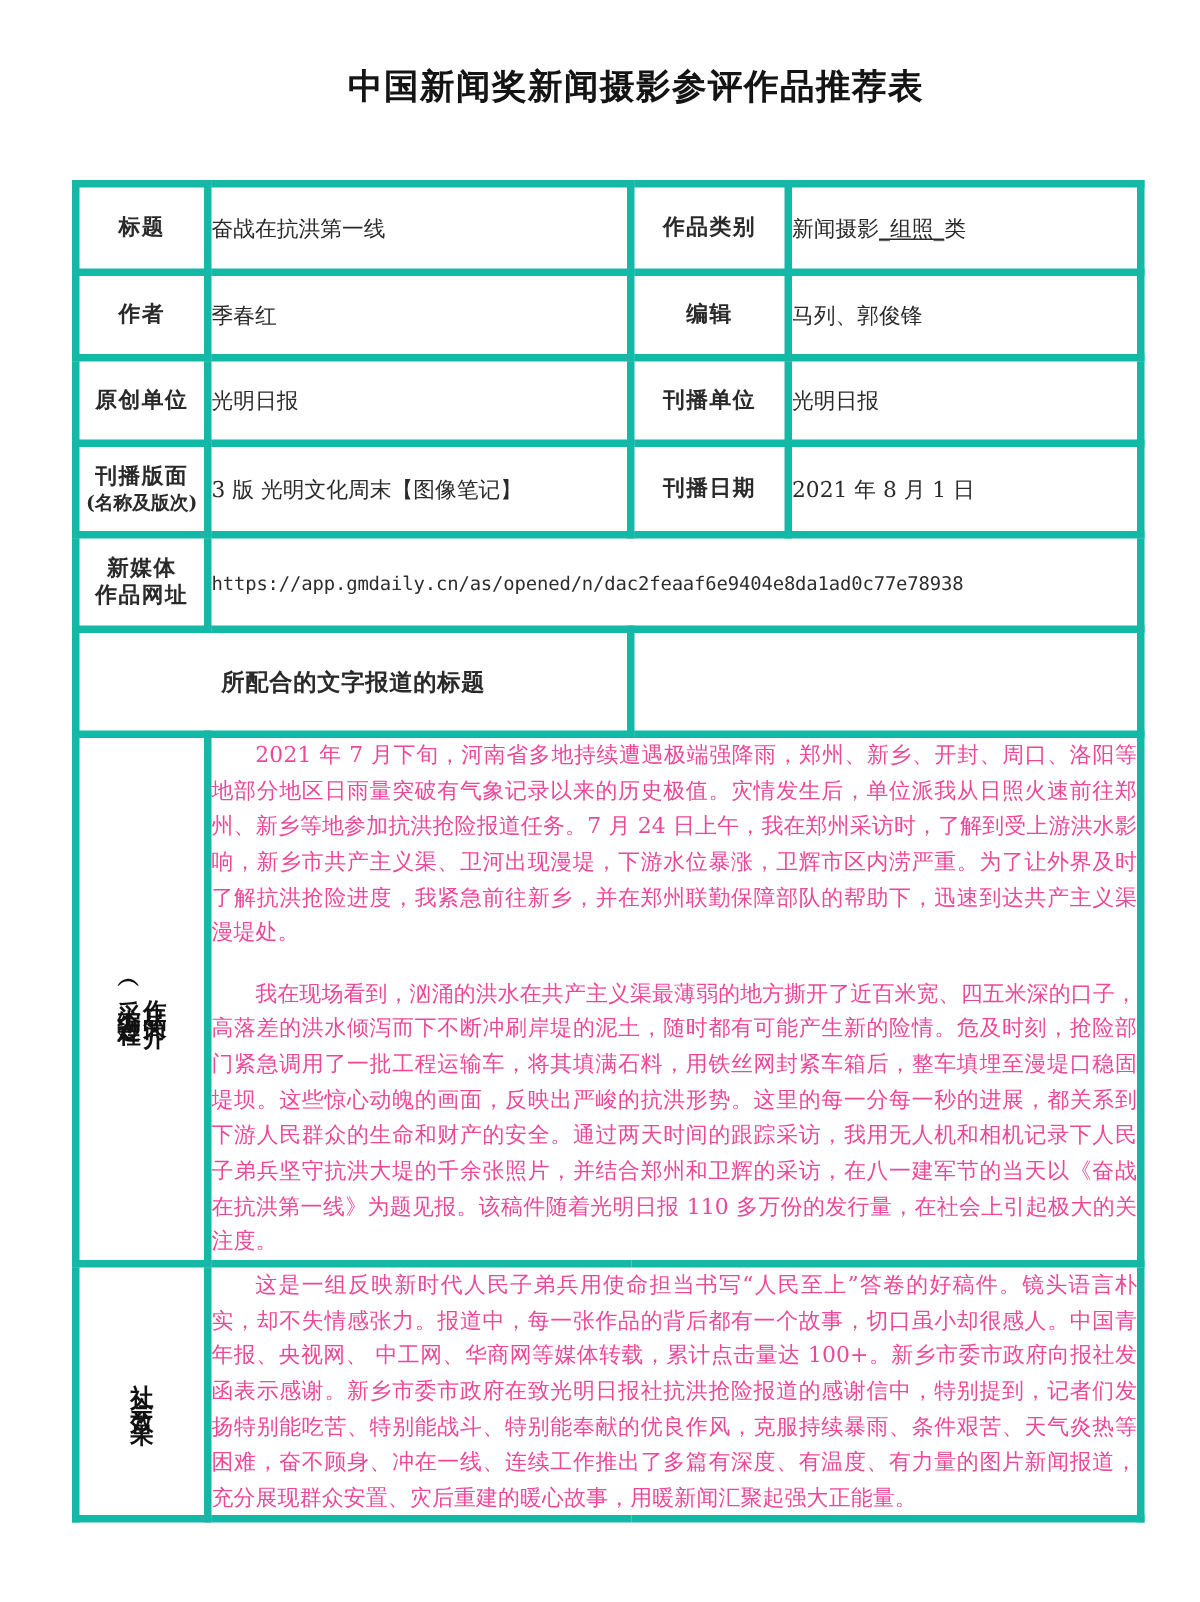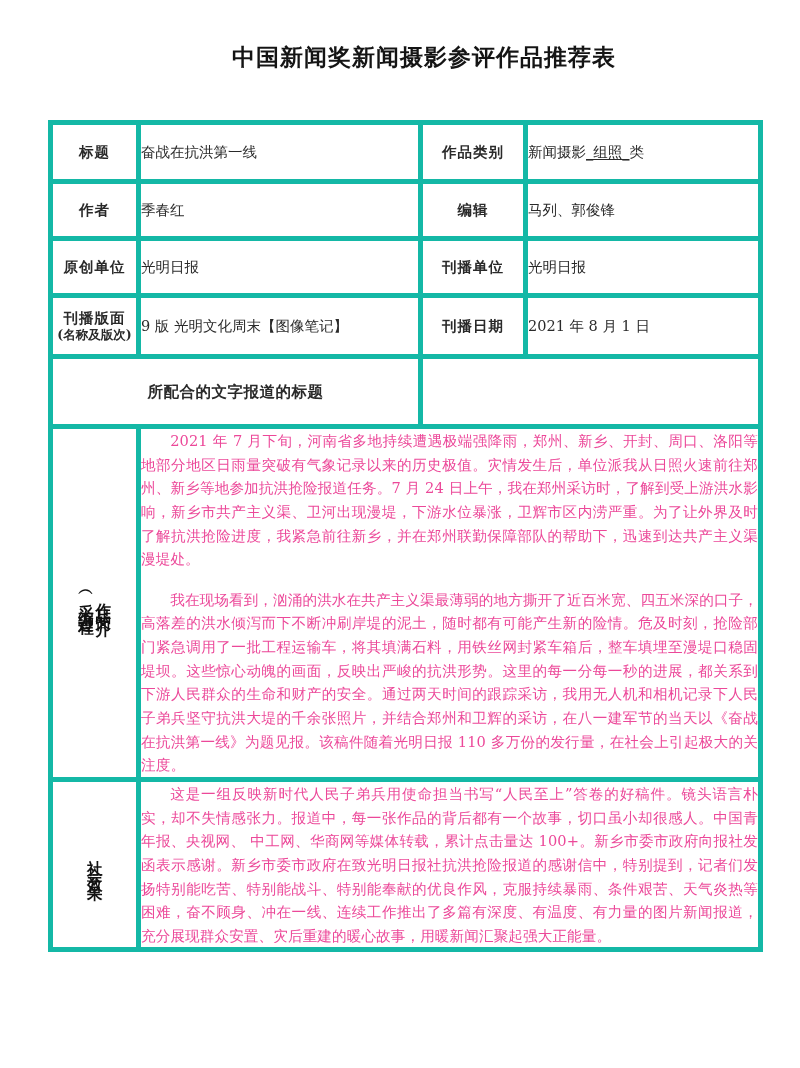--- a/index.html
+++ b/index.html
@@ -161,25 +161,32 @@
 
       <tr class="r3">
         <td class="lbl">原创单位</td>
         <td class="val">光明日报</td>
         <td class="lbl">刊播单位</td>
         <td class="val">光明日报</td>
       </tr>
 
       <tr class="r4">
         <td class="lbl"><span>刊播版面</span><span class="sub">(名称及版次)</span></td>
-        <td class="val">9 版  光明文化周末【图像笔记】</td>
+        <td class="val">3 版  光明文化周末【图像笔记】</td>
         <td class="lbl">刊播日期</td>
         <td class="val">2021 年 8 月 1 日</td>
       </tr>
 
+      <tr class="r5">
+        <td class="lbl">
+          <span>新媒体</span><br>
+          <span>作品网址</span>
+        </td>
+        <td class="val mono" colspan="3">https://app.gmdaily.cn/as/opened/n/dac2feaaf6e9404e8da1ad0c77e78938</td>
+      </tr>
 
       <tr class="r6">
         <td class="lbl" colspan="2" style="text-align:center;font-size:15.5px;letter-spacing:0.5px;margin-left:38px;">所配合的文字报道的标题</td>
         <td class="val empty-cell" colspan="2"></td>
       </tr>
 
       <tr>
         <td class="vcell">
           <div class="vwrap">
             <div class="vcol">作品简介</div>

